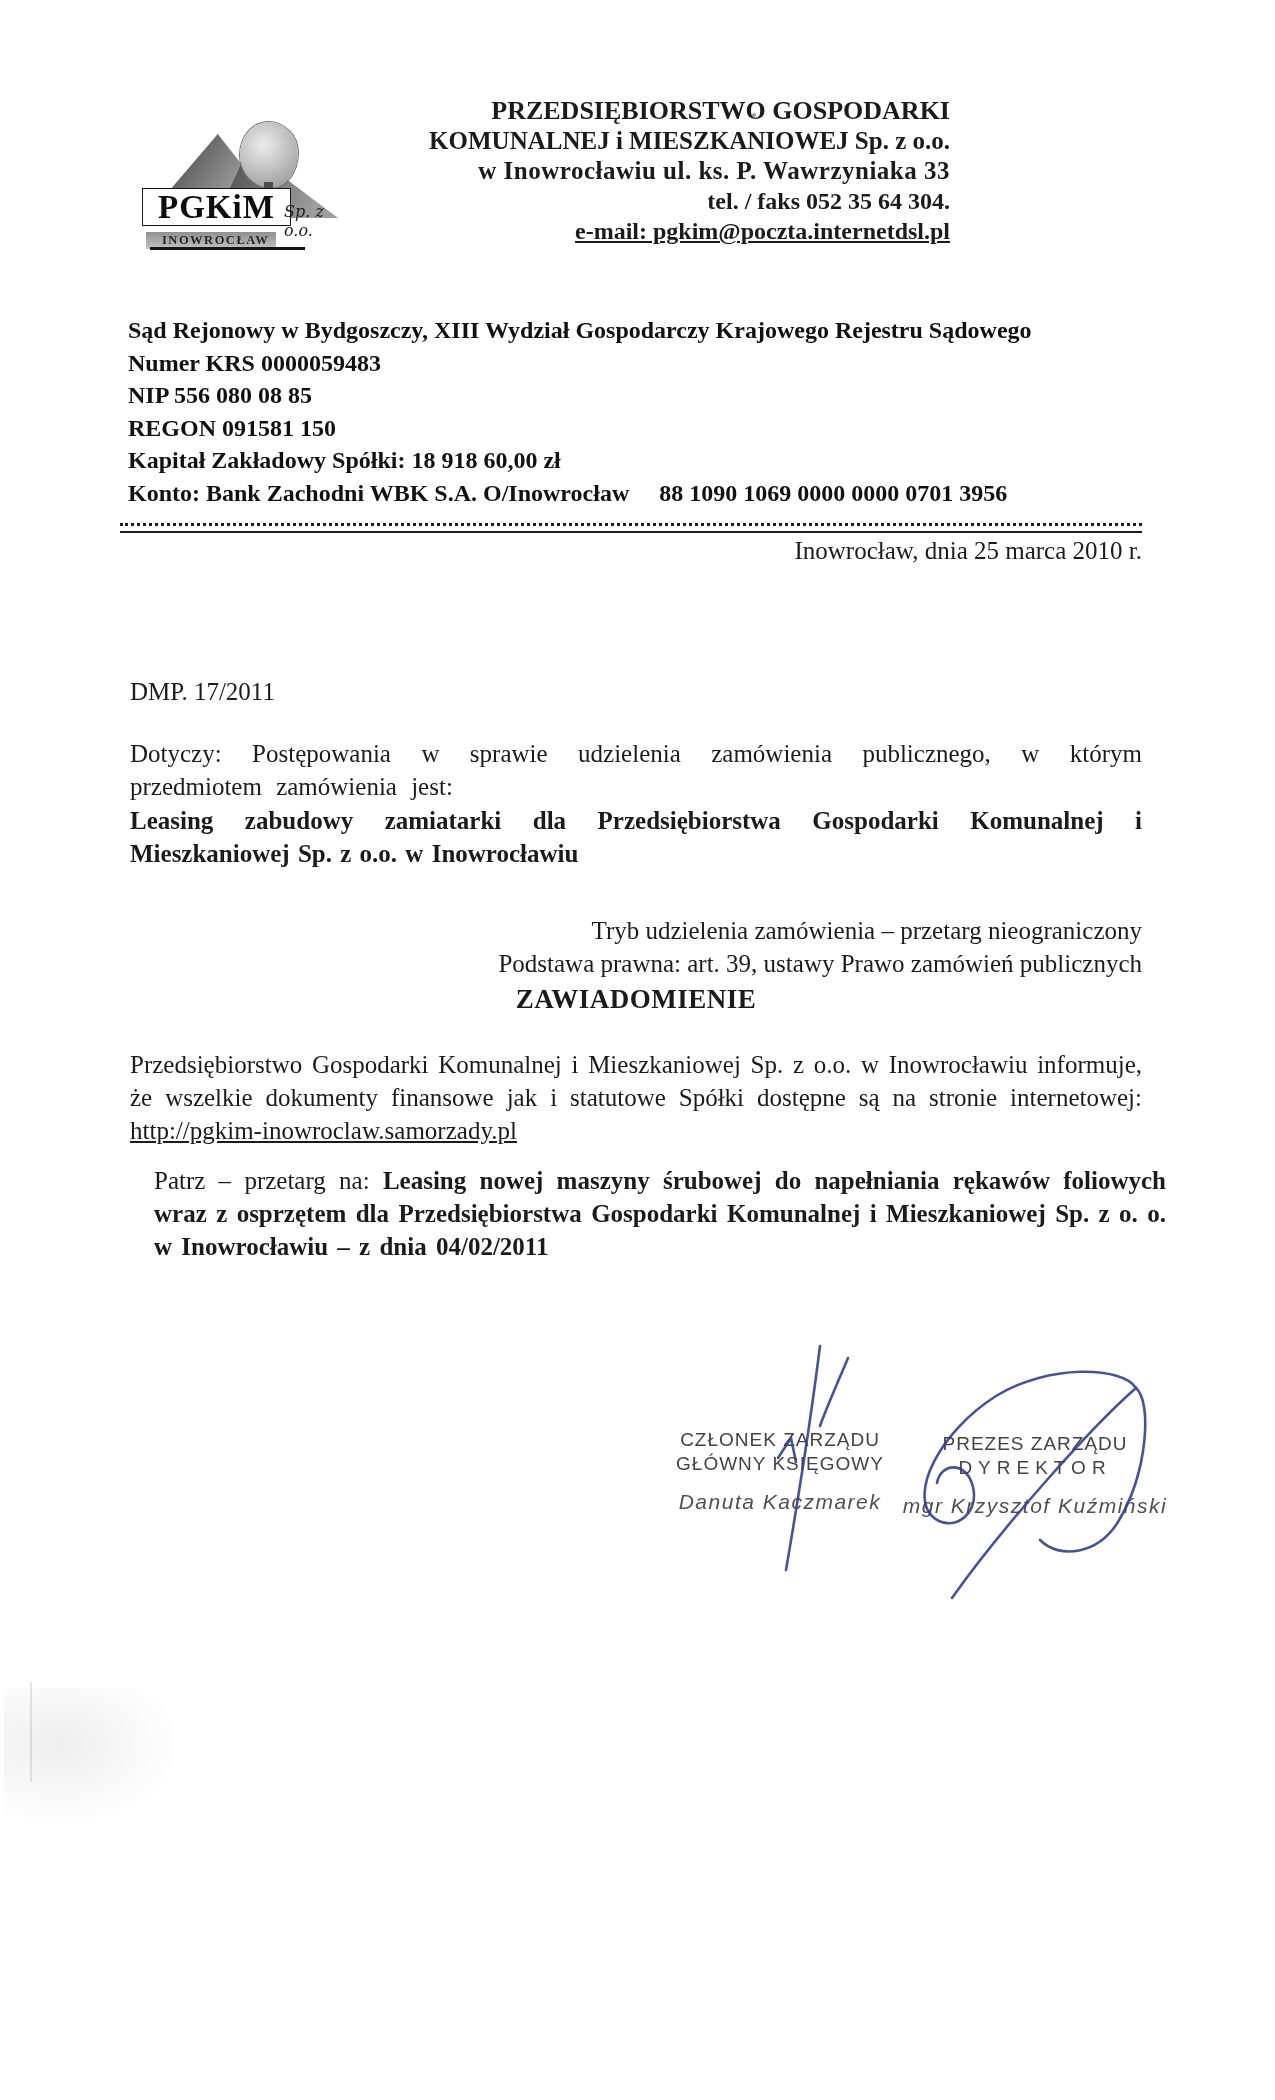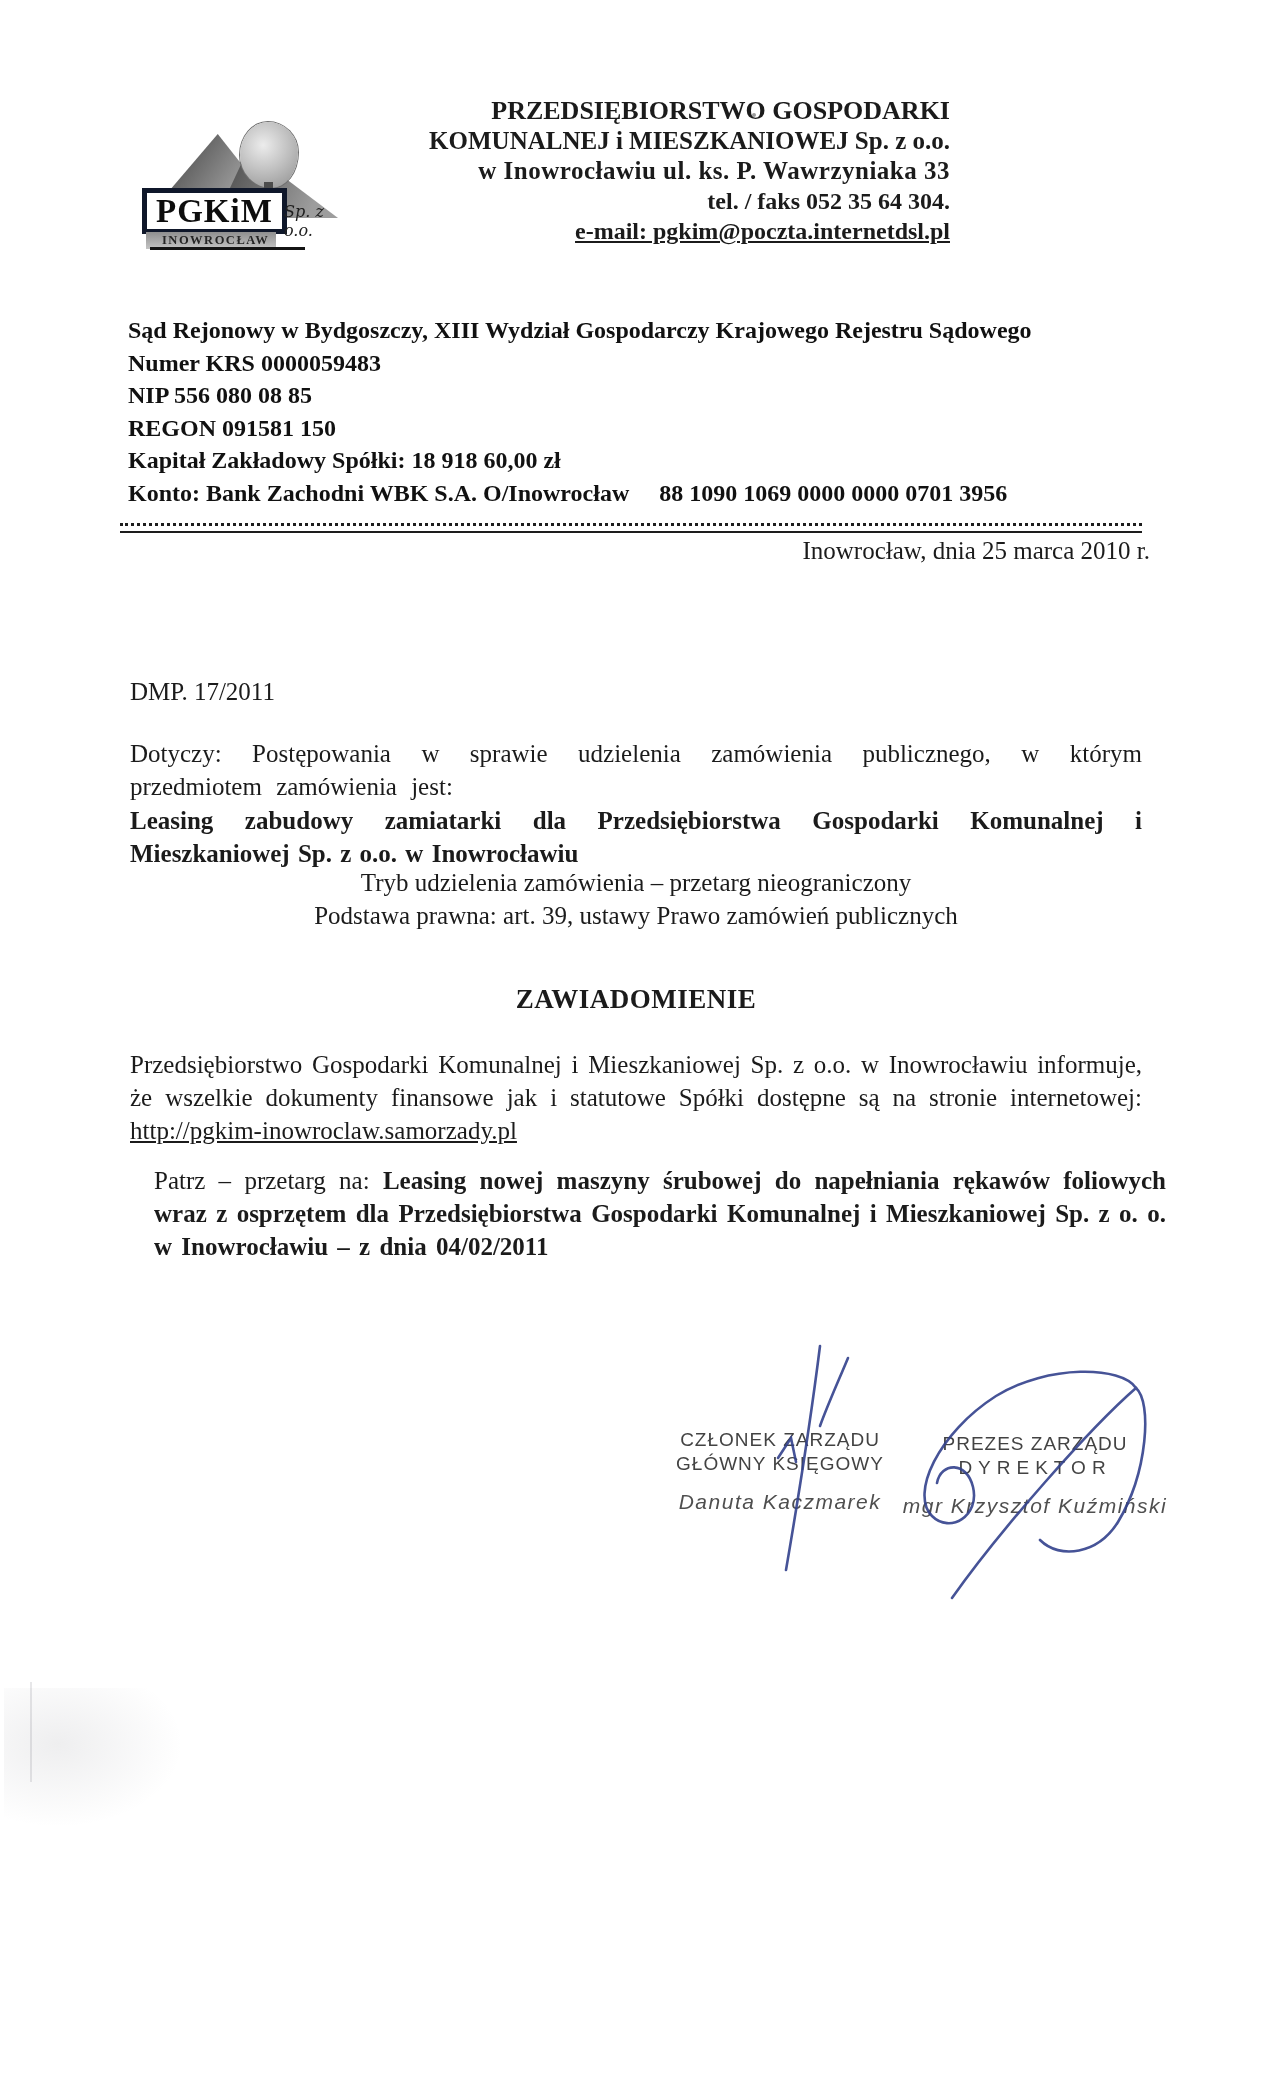--- a/index.html
+++ b/index.html
@@ -26,22 +26,22 @@
   }
   .tree-crown{
     position:absolute;left:102px;top:12px;width:58px;height:66px;
     border-radius:48% 52% 46% 54%/50% 46% 54% 50%;
     background:radial-gradient(circle at 40% 35%,#ececec 0%,#c2c2c2 45%,#8d8d8d 100%);
     box-shadow:0 0 0 1px #6f6f6f;
   }
   .tree-trunk{position:absolute;left:126px;top:72px;width:9px;height:44px;background:#4c4c4c;}
   .logo-acronym{
     position:absolute;left:4px;top:78px;
-    background:#fff;border:5px solid #0f172a;
-    padding:0 9px;line-height:36px;
+    background:#fff;border:1px solid #0f172a;
+    padding:0 15px;line-height:36px;
     font-weight:bold;font-size:33px;letter-spacing:1px;color:#0d0d0d;
   }
   .logo-sp{
     position:absolute;left:146px;top:92px;
     font-style:italic;font-size:16px;color:#1e1e1e;
     font-family:"DejaVu Serif", serif;
   }
   .logo-city{
     position:absolute;left:8px;top:122px;
     background:linear-gradient(#8f8f8f,#c4c4c4);
@@ -66,33 +66,33 @@
     font-weight:bold;font-size:24px;line-height:32.5px;color:#111;
   }
   .acct-num{display:inline-block;margin-left:30px;}
   
   .separator{
     position:absolute;left:120px;top:523px;width:1022px;height:5px;
     border-top:3px dotted #1d1d1d;
     border-bottom:2px solid #1d1d1d;
   }
   .dateline{
-    position:absolute;left:136px;top:537px;width:1014px;
+    position:absolute;left:128px;top:537px;width:1014px;
     text-align:right;font-size:25px;
   }
   
   .refnum{position:absolute;left:130px;top:678px;font-size:25px;}
   .para{
     position:absolute;left:130px;width:1012px;
     font-size:25px;line-height:33px;
     text-align:justify;
   }
   .p-dotyczy{top:737px;word-spacing:8px;}
   .p-subject{top:804px;font-weight:bold;word-spacing:2px;}
-  .p-mode{top:866px;text-align:center;}
+  .p-mode{top:914px;text-align:right;}
   .heading{
     position:absolute;left:130px;top:984px;width:1012px;
     text-align:center;font-weight:bold;font-size:27px;letter-spacing:0.5px;
   }
   .p-notice{top:1048px;word-spacing:3px;}
   .p-notice a,.link{color:#1b1b1b;text-decoration:underline;}
   .p-patrz{top:1164px;word-spacing:3px;margin-left:24px;}
   .p-patrz .bold{font-weight:bold;}
   
   .stamp{

